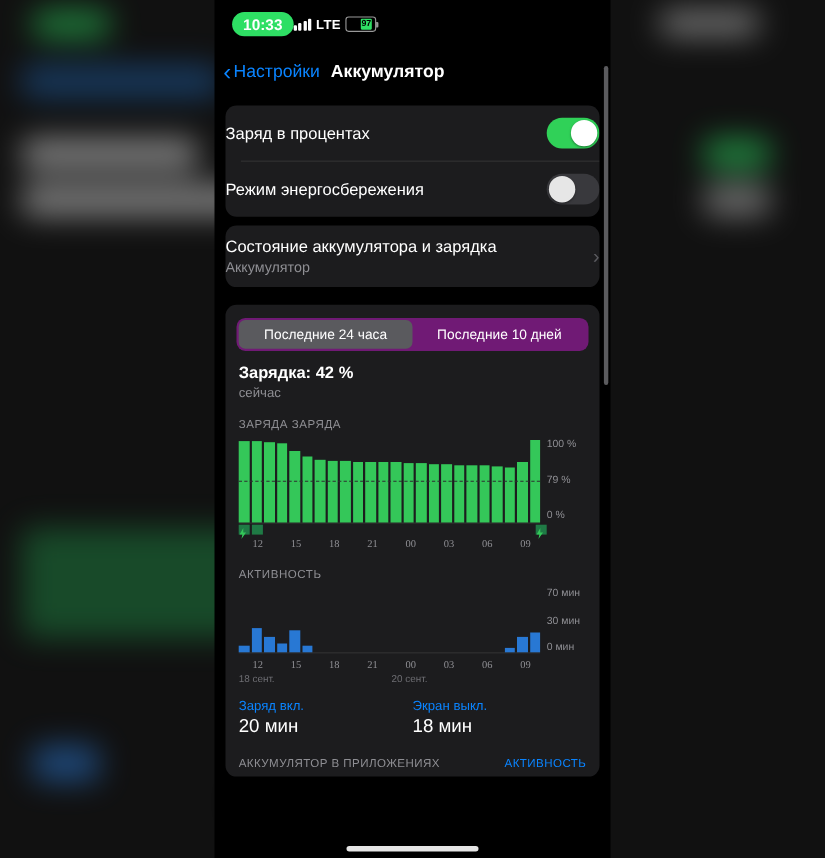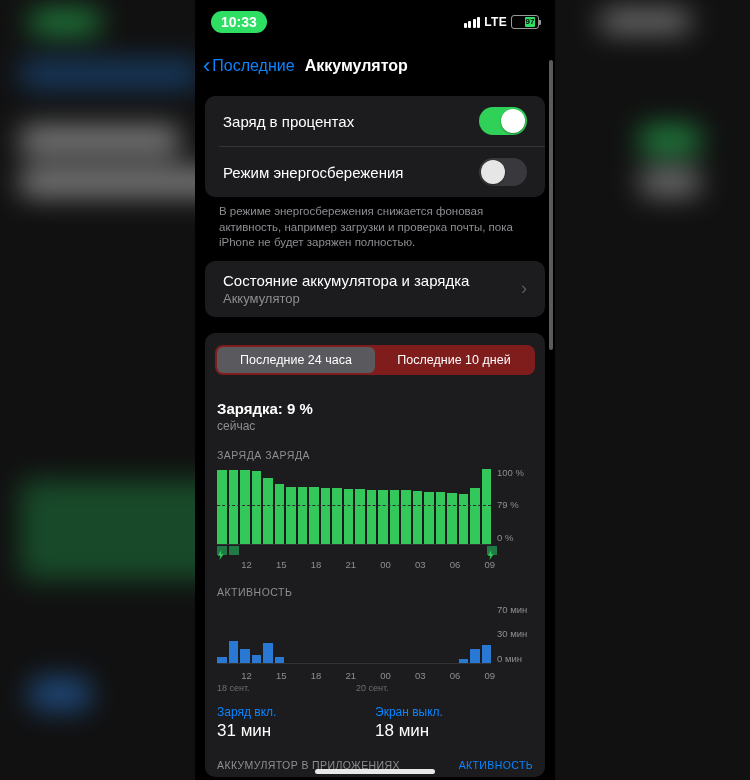--- a/index.html
+++ b/index.html
@@ -14,76 +14,76 @@
   .bb5{left:20px;  top:168px;  width:210px; height:28px; background:#ddd;}
   .bb5a{left:640px; top:168px; width:60px;  height:28px; background:#bbb;}
   .bb6{left:20px;  top:480px;  width:330px; height:100px; background:#1e7a3e;}
   .bb7{left:30px;  top:678px;  width:60px;  height:32px; background:#2b79d4;}
   .bb8{left:220px; top:718px;  width:22px;  height:22px; background:#1a1a1a;}
 
   .phone { position:absolute; left:195px; top:0; width:360px; height:780px; background:#000; overflow:hidden; border-radius:0; box-shadow:0 0 0 0 #000; }
   .scrollbar { position:absolute; right:2px; top:60px; width:4px; height:290px; background:#5b5b5e; border-radius:2px; }
 
   
-  .status { height:44px; padding:0 16px; display:flex; align-items:center; justify-content:space-between; color:#fff; font-size:14px; font-weight:600; }
+  .status { height:44px; padding:0 16px; display:flex; align-items:center; color:#fff; font-size:14px; font-weight:600; }
   .time-pill { background:#2EDF64; color:#fff; border-radius:13px; padding:3px 10px; font-size:14px; }
   .status-right { display:flex; align-items:center; gap:4px; }
   .sig { display:flex; align-items:flex-end; gap:1.5px; }
   .sig span { width:3px; background:#fff; border-radius:1px; }
   .sig span:nth-child(1){height:5px}.sig span:nth-child(2){height:7px}.sig span:nth-child(3){height:9px}.sig span:nth-child(4){height:11px}
   .lte { font-size:12px; font-weight:600; letter-spacing:.3px; }
   .batt-box { border:1px solid rgba(255,255,255,.6); border-radius:3px; padding:1px 3px 1px 13px; height:14px; width:28px; display:flex; align-items:center; position:relative; }
   .batt-box .bfill{ background:#2EDF64; height:100%; width:100%; border-radius:1px; font-size:8px; color:#000; text-align:center; line-height:10px; }
   .batt-box::after{content:""; position:absolute; right:-3px; top:4px; width:2px; height:5px; background:rgba(255,255,255,.6); border-radius:0 1px 1px 0;}
 
   
   .nav { height:44px; display:flex; align-items:center; padding:0 8px; gap:2px; }
   .back { color:#0a84ff; display:flex; align-items:center; font-size:16px; }
   .chev { font-size:22px; line-height:1; margin-right:2px; }
   .nav-title { color:#fff; font-weight:600; font-size:16px; margin-left:8px; }
 
   
   .content { padding:0 10px 90px 10px; }
   .group { background:#1c1c1e; border-radius:10px; overflow:hidden; margin-top:8px; }
-  .row { display:flex; align-items:center; justify-content:space-between; padding:11px 18px; color:#fff; font-size:15px; }
+  .row { display:flex; align-items:center; justify-content:space-between; padding:11px 0; color:#fff; font-size:15px; }
   .sep { height:1px; background:#333; margin-left:14px; }
   .row .sub { color:#8e8e93; font-size:13px; margin-top:2px; }
   .row .labels { display:flex; flex-direction:column; }
   .chev-r { color:#5b5b60; font-size:18px; }
 
   
   .toggle { width:48px; height:28px; border-radius:14px; position:relative; }
   .toggle .knob{ position:absolute; top:2px; width:24px; height:24px; border-radius:50%; background:#fff; box-shadow:0 1px 2px rgba(0,0,0,.4);}
   .toggle.on { background:#30D158; } .toggle.on .knob{ right:2px; }
   .toggle.off{ background:#39393d; } .toggle.off .knob{ left:2px; background:#e6e6e6; }
 
   .foot { color:#8e8e93; font-size:11.5px; line-height:1.35; padding:7px 14px 2px; }
 
   
-  .seg { display:flex; background:#7f1d1d; border-radius:8px; padding:2px; margin:12px 10px 17px; }
+  .seg { display:flex; background:#701a75; border-radius:8px; padding:2px; margin:12px 10px 4px; }
   .seg div{ flex:1; text-align:center; font-size:12.5px; color:#fff; padding:6px 0; border-radius:6px; }
   .seg .active{ background:#5a5a5e; }
   .chead { padding:8px 12px 0; }
   .chead .l1{ color:#fff; font-size:15px; font-weight:600; }
   .chead .l2{ color:#8e8e93; font-size:12px; margin-top:2px; }
   .section-title { color:#8e8e93; font-size:10.5px; letter-spacing:.5px; padding:16px 12px 4px; }
 
   .chartwrap { display:flex; padding:2px 4px 0 12px; gap:6px; }
   .bars { flex:1; display:flex; align-items:flex-end; gap:2px; height:78px; border-bottom:1px solid #333; position:relative; }
   .bars.level::before{content:"";position:absolute;left:0;right:0;top:50%;height:0;border-top:1px dashed #2e2e31;}
   .bars .b { flex:1; }
   .level .b{ background:#34C759; }
   .act .b { background:#2878d4; }
   .yax { width:44px; display:flex; flex-direction:column; justify-content:space-between; font-size:9.5px; color:#8e8e93; text-align:left; padding-bottom:2px; }
   .charge-row{height:10px;display:flex;gap:2px;padding:1px 48px 0 12px;}
   .charge-row span{flex:1;}
   .charge-row .on{background:#1f7a45;}
   .charge-row svg{height:10px;}
   .xax { display:flex; padding:4px 50px 0 12px; }
-  .xax span{ flex:1; color:#8e8e93; font-size:9.5px; text-align:right; }
+  .xax span{ flex:1; color:#8e8e93; font-size:9.5px; text-align:center;font-family:Liberation Serif, serif; }
   .datesplit{display:flex;padding:2px 50px 0 12px;}
   .datesplit span{flex:1;color:#6e6e73;font-size:9px;}
 
   .screen-stats{display:flex;padding:12px 12px 4px;}
   .screen-stats .col{flex:1;}
   .screen-stats .t{color:#0a84ff;font-size:12px;}
   .screen-stats .v{color:#fff;font-size:17px;font-weight:400;margin-top:2px;}
 
   .bottom-row { display:flex; justify-content:space-between; padding:14px 12px 0; color:#8e8e93; font-size:10.5px; letter-spacing:.4px;}
   .bottom-row .blue{color:#0a84ff;}
@@ -120,60 +120,59 @@
       <span class="lte">LTE</span>
       <div class="batt-box">
           <div class="bfill">97</div>
         </div>
     </div>
   </div>
 
   <div class="nav">
     <div class="back">
       <span class="chev">‹</span>
-      <span>Последние</span>
+      <span>Настройки</span>
     </div>
     <div class="nav-title">Аккумулятор</div>
   </div>
 
   <div class="content">
     <div class="group">
       <div class="row">
         <span>Заряд в процентах</span>
         <div class="toggle on">
             <div class="knob"></div>
           </div>
       </div>
       <div class="sep"></div>
       <div class="row">
         <span>Режим энергосбережения</span>
         <div class="toggle off">
             <div class="knob"></div>
           </div>
       </div>
     </div>
-    <div class="foot">В режиме энергосбережения снижается фоновая активность, например загрузки и проверка почты, пока iPhone не будет заряжен полностью.</div>
 
     <div class="group">
       <div class="row">
         <div class="labels">
           <span>Состояние аккумулятора и зарядка</span>
           <span class="sub">Аккумулятор</span>
         </div>
         <span class="chev-r">›</span>
       </div>
     </div>
 
     <div class="group" style="margin-top:16px;padding-bottom:6px;">
       <div class="seg">
         <div class="active">Последние 24 часа</div>
         <div>Последние 10 дней</div>
       </div>
       <div class="chead">
-        <div class="l1">Зарядка: 9 %</div>
+        <div class="l1">Зарядка: 42 %</div>
         <div class="l2">сейчас</div>
       </div>
 
       <div class="section-title">ЗАРЯДА ЗАРЯДА</div>
       <div class="chartwrap">
         <div class="bars level" id="level-bars">
             <div class="b" style="height: 96%;"></div>
             <div class="b" style="height: 96%;"></div>
             <div class="b" style="height: 95%;"></div>
             <div class="b" style="height: 94%;"></div>
@@ -290,21 +289,21 @@
           <span>09</span>
         </div>
       <div class="datesplit">
         <span>18 сент.</span>
         <span>20 сент.</span>
       </div>
 
       <div class="screen-stats">
         <div class="col">
           <div class="t">Заряд вкл.</div>
-          <div class="v">31 мин</div>
+          <div class="v">20 мин</div>
         </div>
         <div class="col">
           <div class="t">Экран выкл.</div>
           <div class="v">18 мин</div>
         </div>
       </div>
 
       <div class="bottom-row">
         <span>АККУМУЛЯТОР В ПРИЛОЖЕНИЯХ</span>
         <span class="blue">АКТИВНОСТЬ</span>

